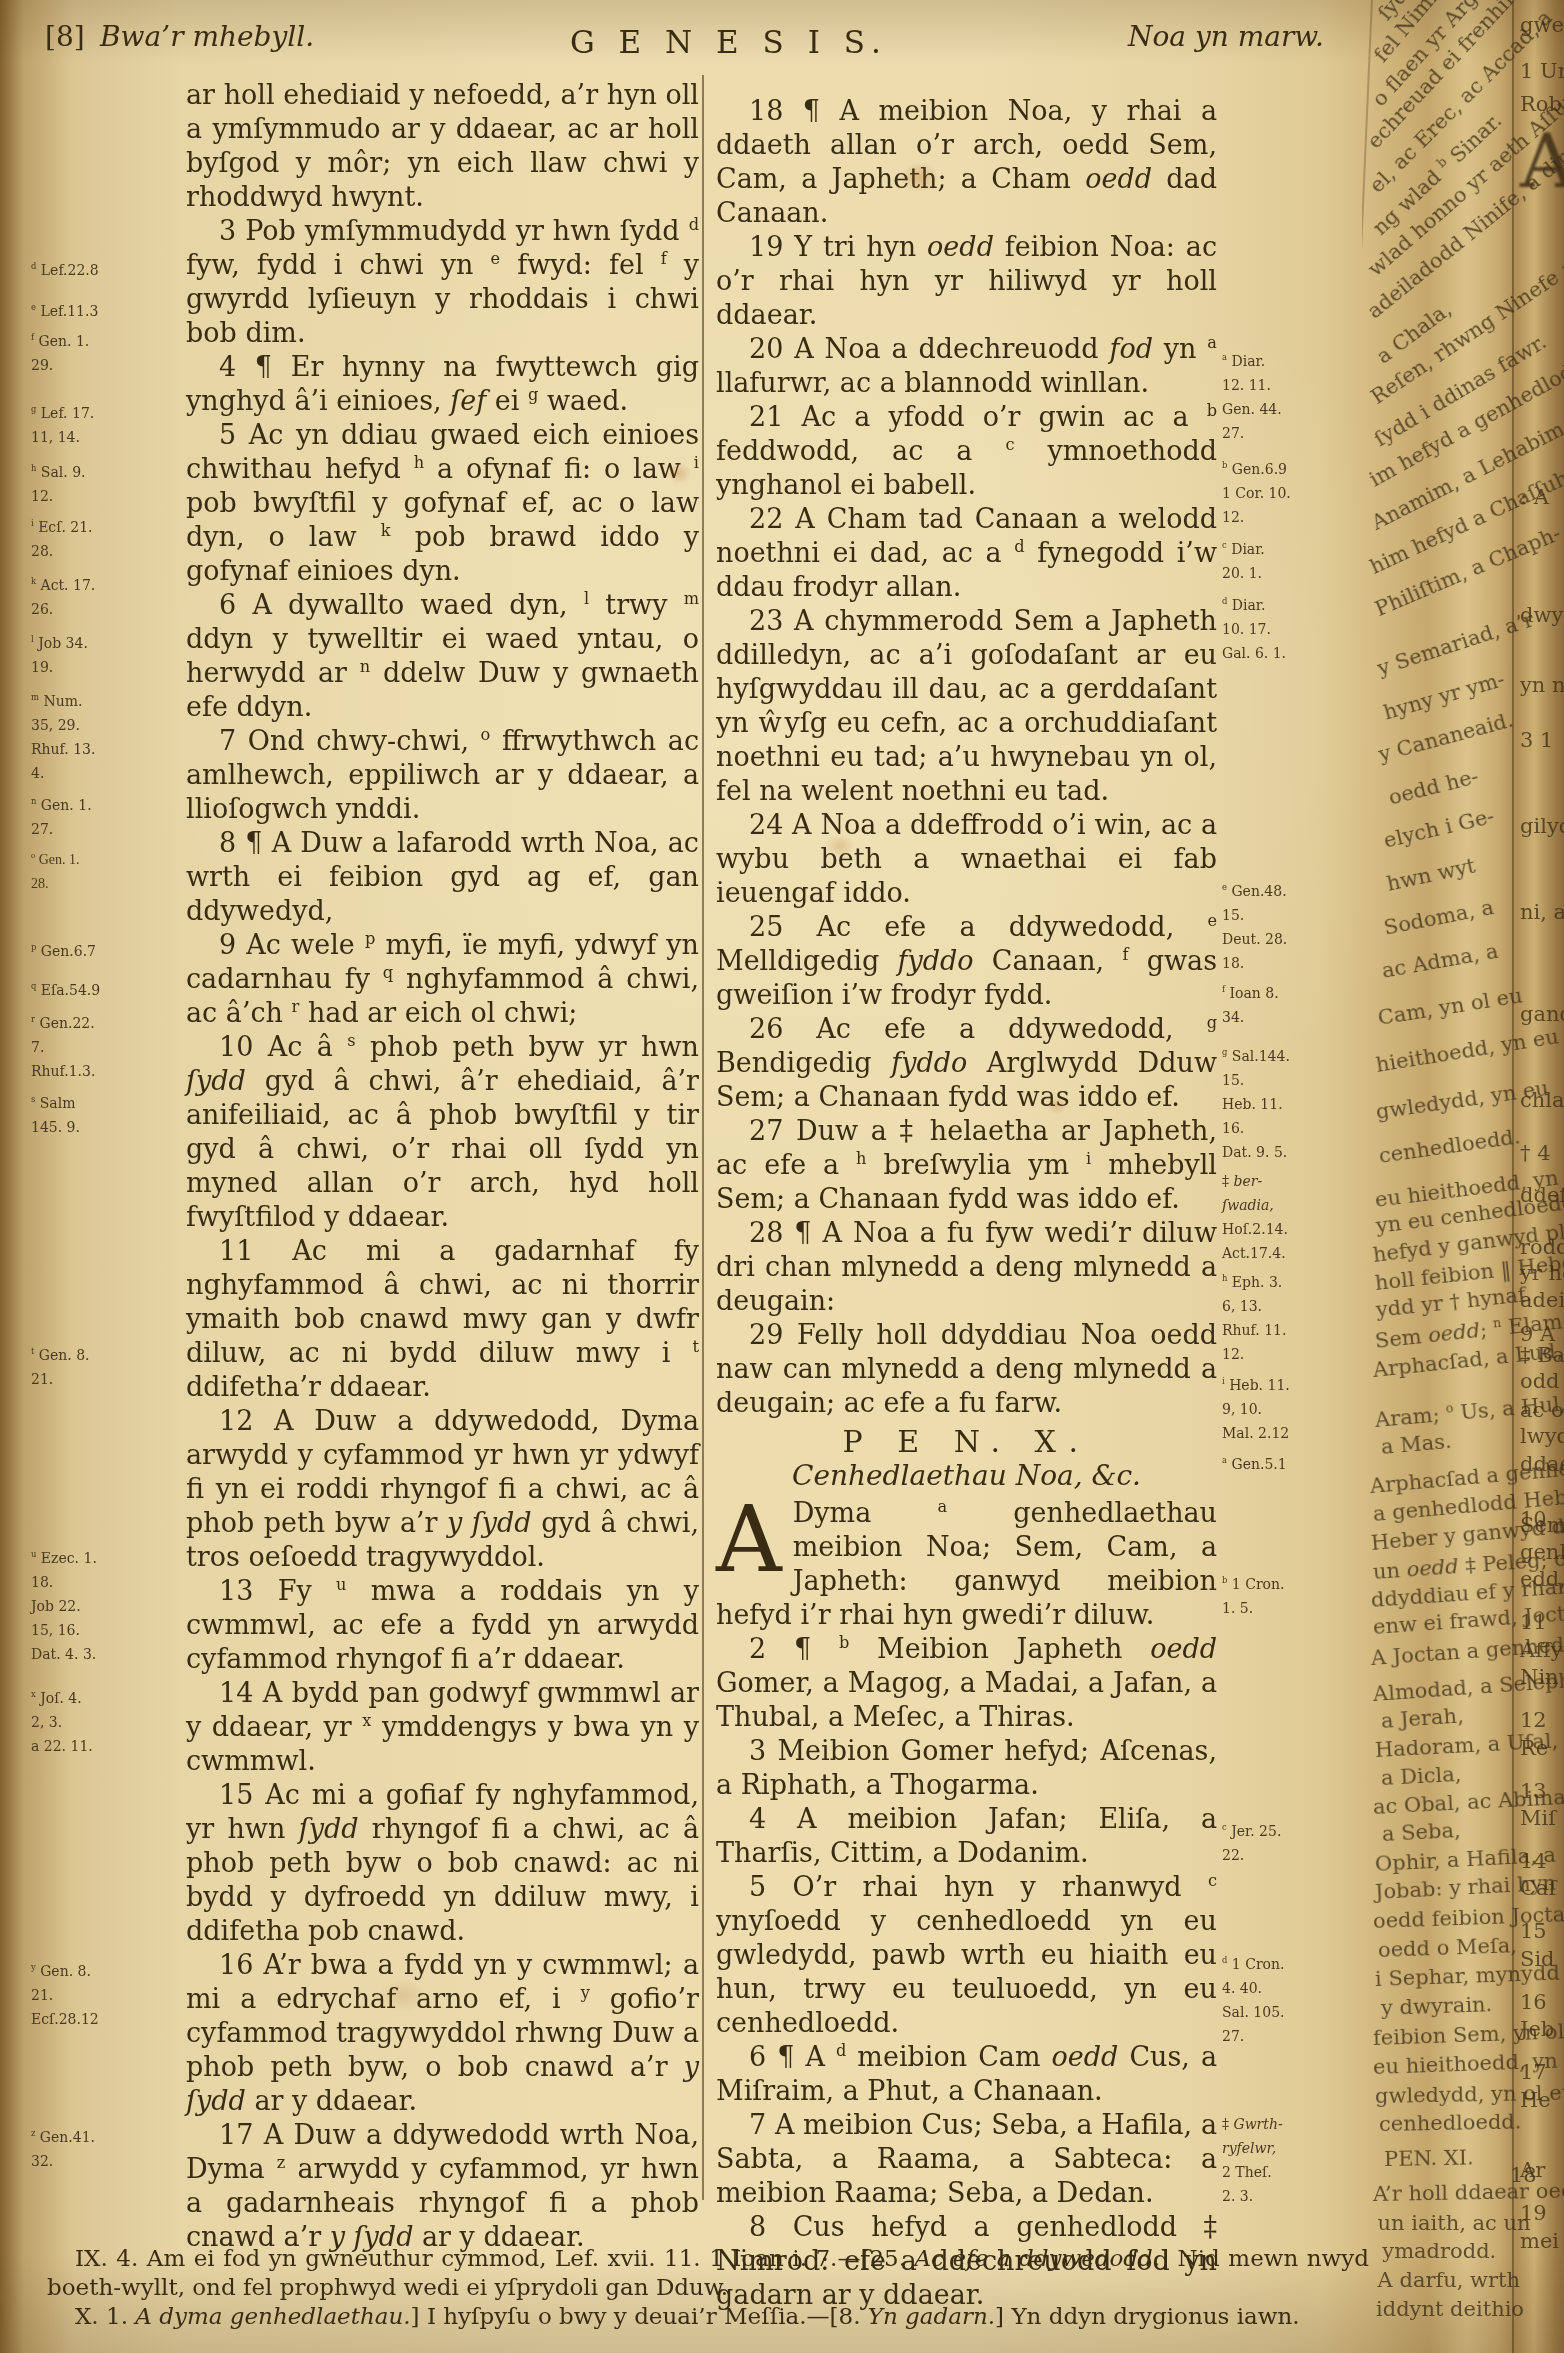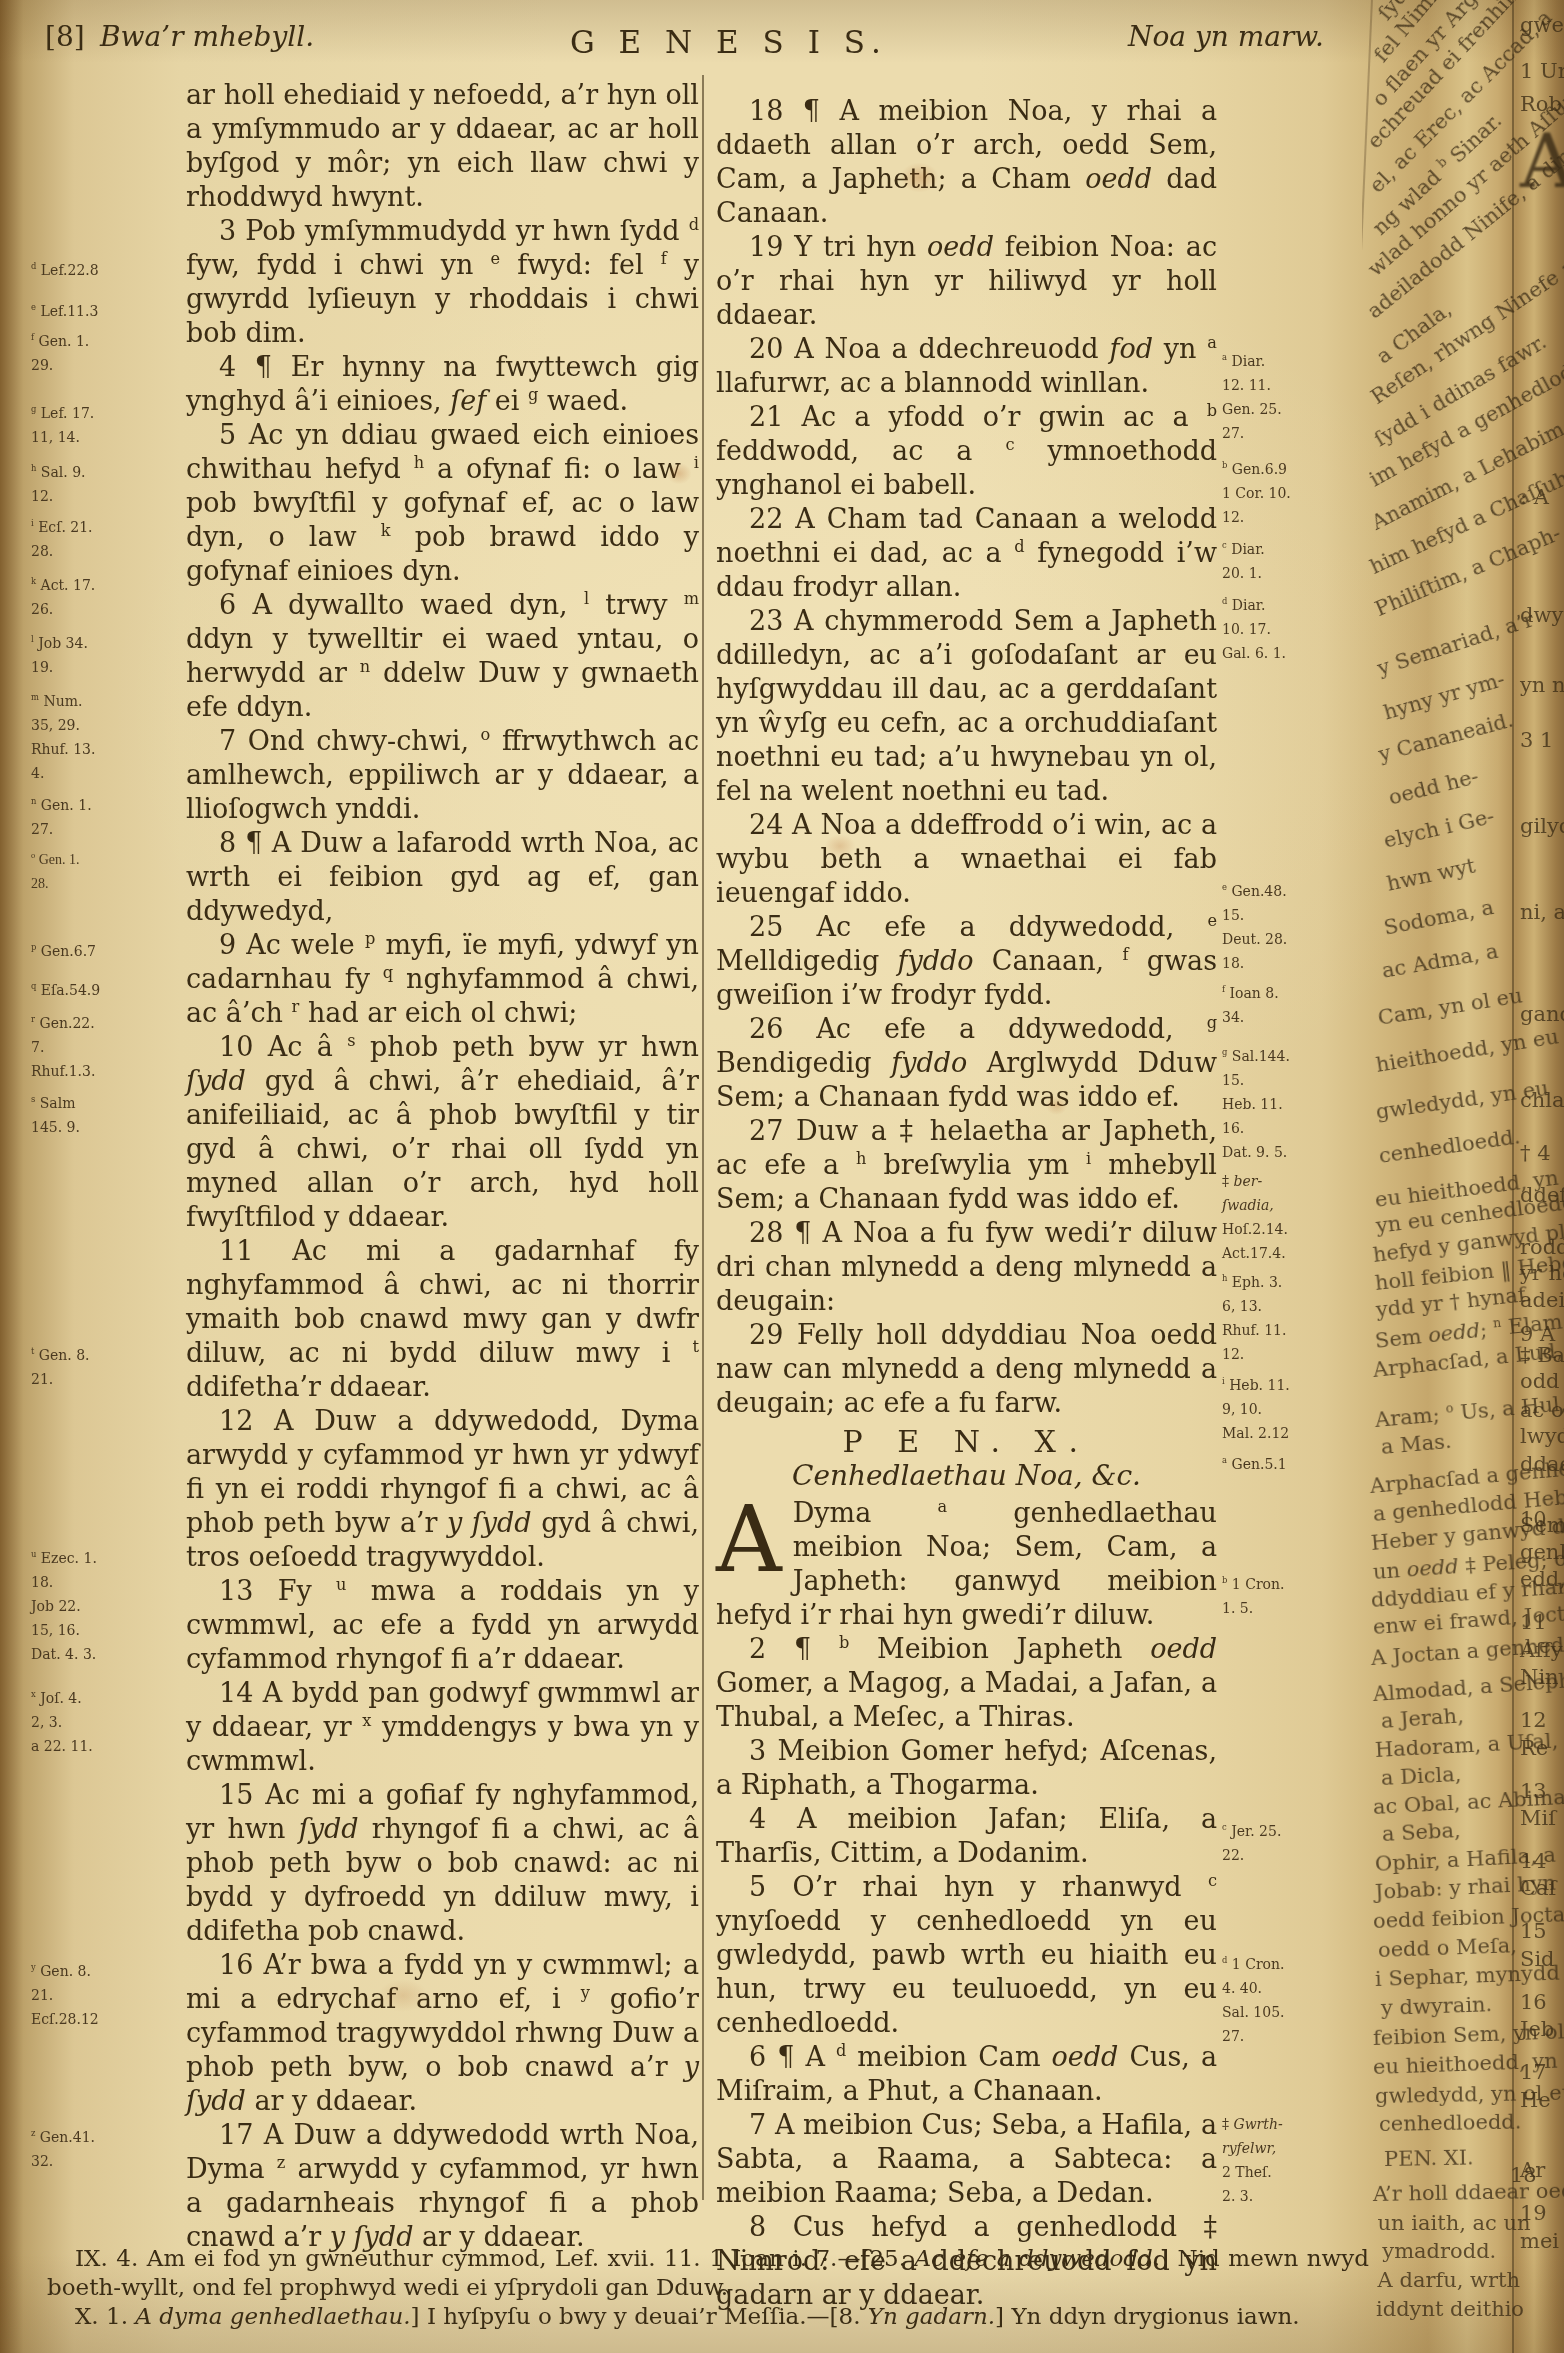--- a/index.html
+++ b/index.html
@@ -303,21 +303,21 @@
       <div>21.</div>
       <div>Ecſ.28.12</div>
     </div>
     <div class="mn" style="top: 2125px; left: 31px;">
       <div><sup>z</sup> Gen.41.</div>
       <div>32.</div>
     </div>
     <div class="mn" style="top: 349px; left: 1222px;">
       <div><sup>a</sup> Diar.</div>
       <div>12. 11.</div>
-      <div>Gen. 25.</div>
+      <div>Gen. 44.</div>
       <div>27.</div>
     </div>
     <div class="mn" style="top: 457px; left: 1222px;">
       <div><sup>b</sup> Gen.6.9</div>
       <div>1 Cor. 10.</div>
       <div>12.</div>
     </div>
     <div class="mn" style="top: 537px; left: 1222px;">
       <div><sup>c</sup> Diar.</div>
       <div>20. 1.</div>

